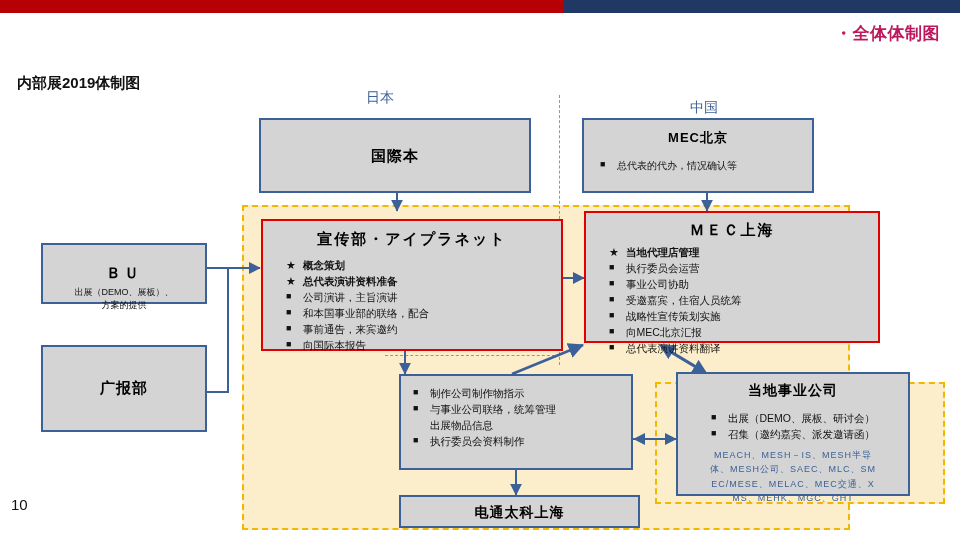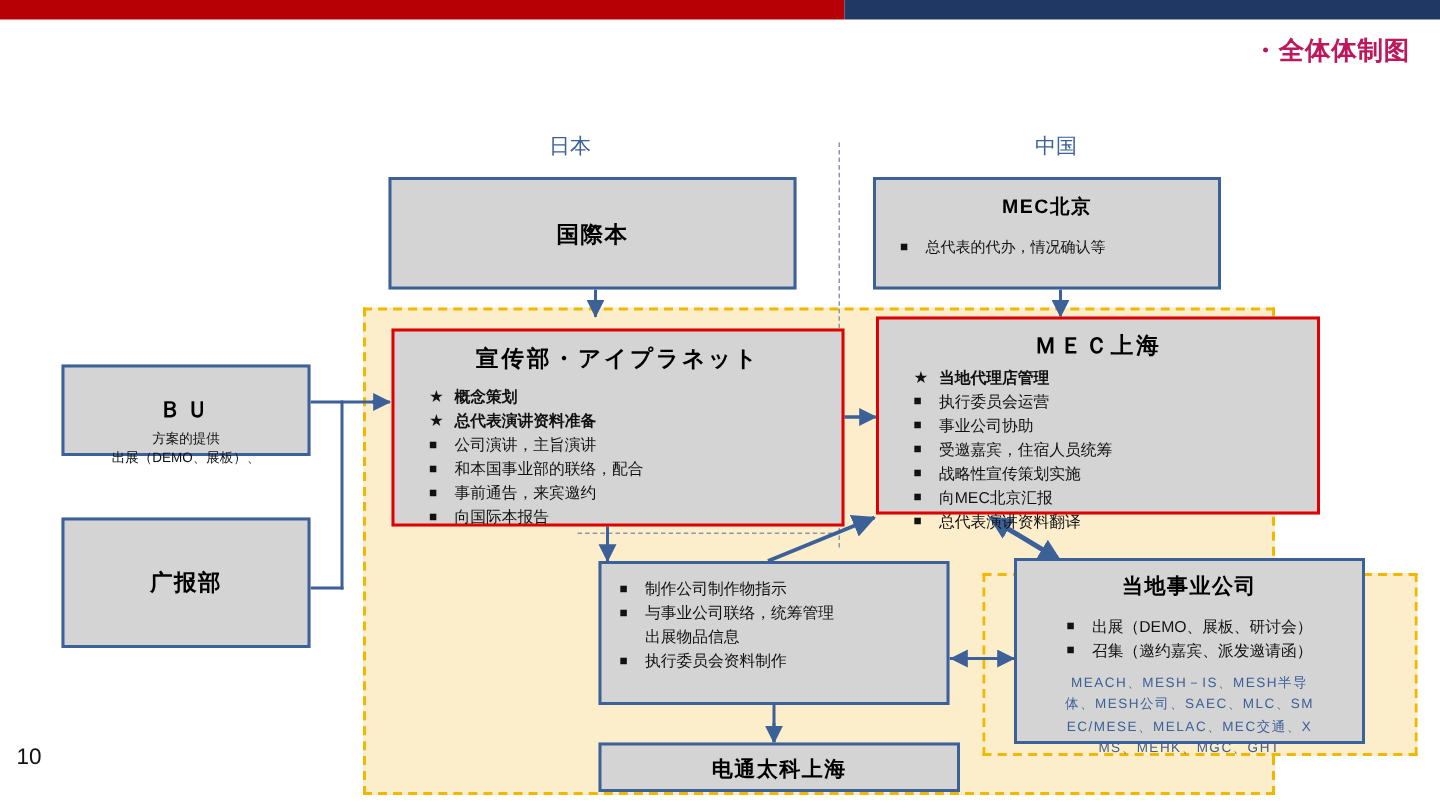--- a/index.html
+++ b/index.html
@@ -27,21 +27,21 @@
   .page-num{
     position:absolute;left:11px;top:496px;
     font-size:15px;color:#111;
   }
 
   
   .region-label{
     position:absolute;font-size:14px;color:#3c6098;white-space:nowrap;
   }
   #label-japan{left:366px;top:89px;}
-  #label-china{left:690px;top:89px;font-family:Liberation Mono, monospace;}
+  #label-china{left:690px;top:99px;font-family:Liberation Mono, monospace;}
 
   
   .v-divider{
     position:absolute;left:559px;top:95px;width:0;height:270px;
     border-left:1px dashed #8a98ad;
   }
   .h-divider{
     position:absolute;left:385px;top:355px;width:175px;height:0;
     border-top:1px dashed #8a98ad;
   }
@@ -132,20 +132,21 @@
 </style>
 </head>
 <body>
 
 <div id="stage">
 
   <div class="topbar-red"></div>
   <div class="topbar-navy"></div>
 
   <div class="header-title">・全体体制图</div>
+  <div class="deck-title">内部展2019体制图</div>
   <div class="page-num">10</div>
 
   <div class="region-label" id="label-japan">日本</div>
   <div class="region-label" id="label-china">中国</div>
 
   <div class="yellow-main"></div>
   <div class="yellow-right"></div>
   <div class="yellow-right-mask"></div>
 
   <div class="v-divider"></div>
@@ -207,22 +208,22 @@
       <li>
         <span class="mk">■</span>
         <span>总代表的代办，情况确认等</span>
       </li>
     </ul>
   </div>
 
   <div class="box" id="box-bu">
     <div class="box-title">ＢＵ</div>
     <div class="box-sub">
+      <div>出展（DEMO、展板）、</div>
       <div>方案的提供</div>
-      <div>出展（DEMO、展板）、</div>
     </div>
   </div>
 
   <div class="box" id="box-kouhou">
     <div class="box-title">广报部</div>
   </div>
 
   <div class="box red" id="box-senden">
     <div class="box-title">宣传部・アイプラネット</div>
     <ul class="blist">

